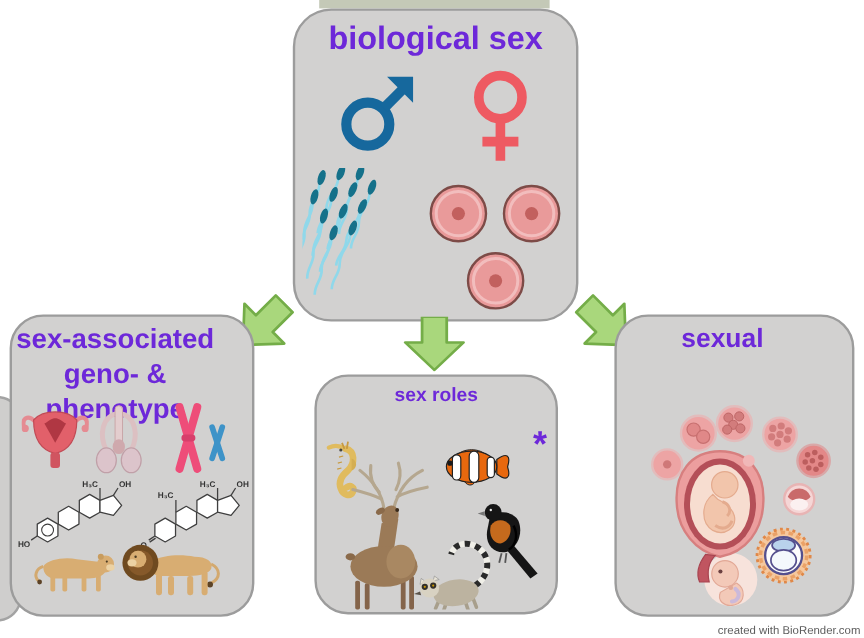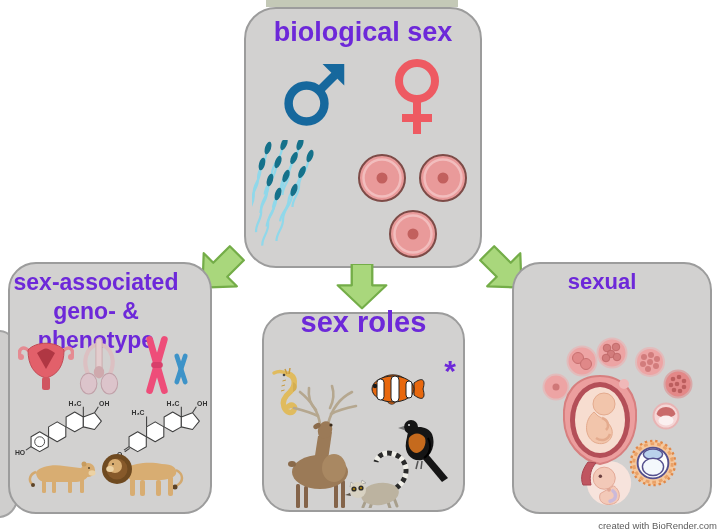--- a/index.html
+++ b/index.html
@@ -185,21 +185,21 @@
       <path d="M26,16 C36,10 52,10 62,12 C72,12 78,16 76,22 C74,26 66,28 58,28 L34,28 C28,28 24,24 26,16 Z"></path>
     </g>
     <circle cx="17" cy="17" r="15" fill="#6f4a20"></circle>
     <circle cx="17" cy="17" r="10.5" fill="#86592a"></circle>
     <circle cx="15" cy="14" r="7" fill="#d8ad72"></circle>
     <ellipse cx="10" cy="17" rx="3.8" ry="3" fill="#ecd2a4"></ellipse>
     <circle cx="13" cy="12" r="1" fill="#4a3a22"></circle>
   </svg>
 
   <div class="panel" style="left:262px;top:312px;width:203px;height:200px;"></div>
-  <div class="title" style="left:262px;top:304px;width:203px;font-size:29px;">sex roles</div>
+  <div class="title" style="left:262px;top:320px;width:203px;font-size:16px;">sex roles</div>
   <div class="title" style="left:438px;top:356px;width:24px;font-size:30px;line-height:1;">*</div>
 
   <svg class="abs" style="left:270px;top:366px;" width="32" height="52" viewBox="0 0 32 52">
     <path d="M18,8 C26,10 26,20 20,26 C14,31 12,36 14,41 C16,47 22,48 24,44 C26,40 22,38 19,40" stroke="#e0bb5e" stroke-width="5.5" fill="none" stroke-linecap="round"></path>
     <path d="M17,8 C13,5 8,5 4,7" stroke="#e0bb5e" stroke-width="3.5" fill="none" stroke-linecap="round"></path>
     <path d="M15,3 L17,8 M20,2 L19,8" stroke="#c89a40" stroke-width="1.5"></path>
     <path d="M23,16 C28,18 28,24 23,26 Z" fill="#d4ae52"></path>
     <path d="M16,14 L12.5,15 M15,19 L11.5,20 M14.5,24 L11,25" stroke="#c89a40" stroke-width="1"></path>
     <circle cx="14" cy="9" r="1.3" fill="#444444"></circle>
   </svg>

